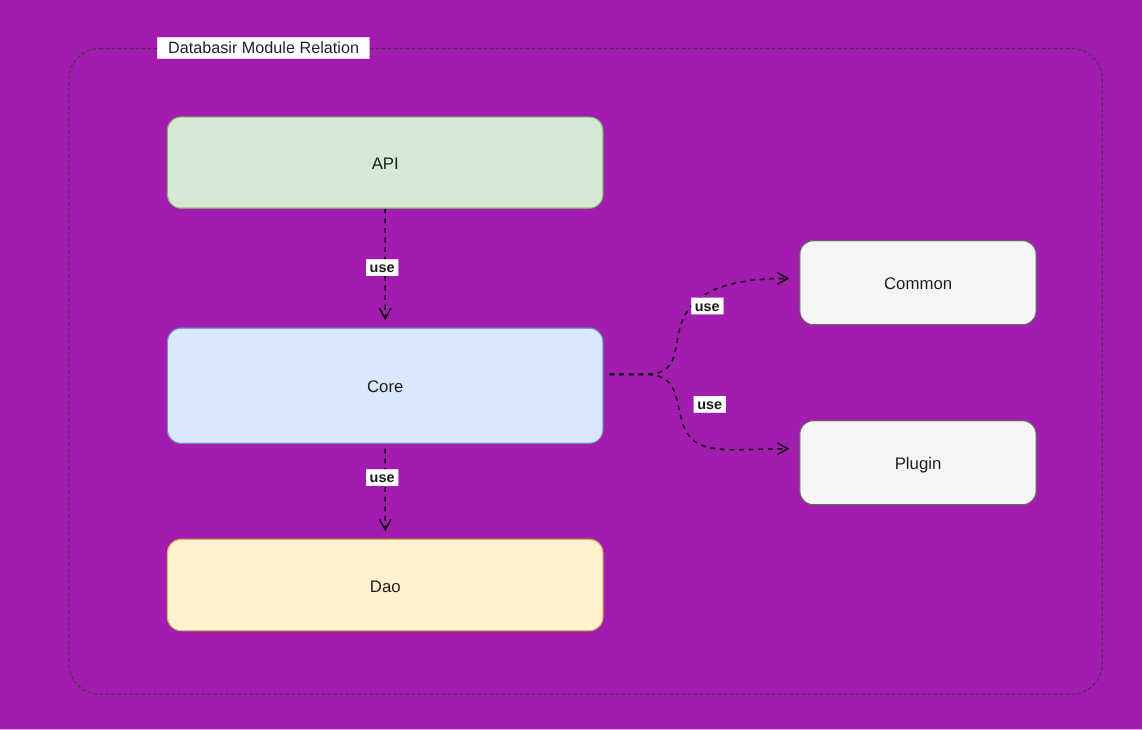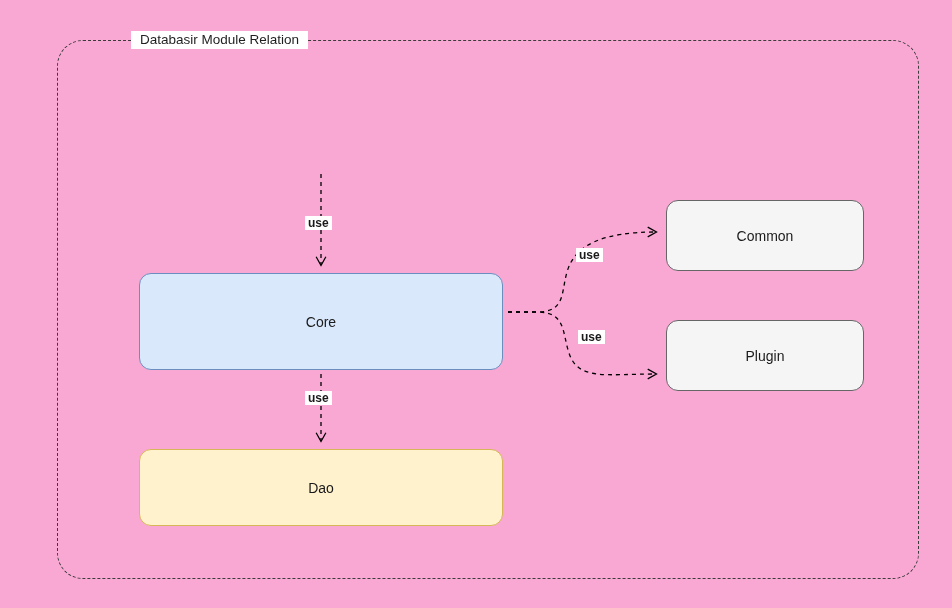--- a/index.html
+++ b/index.html
@@ -7,21 +7,21 @@
     padding: 0;
     background: #ffffff;
   }
   body {
     font-family: "Liberation Sans", sans-serif;
   }
   #canvas {
     position: relative;
     width: 952px;
     height: 608px;
-    background: #f9a8d4;
+    background: #a21caf;
     overflow: hidden;
   }
   #edge-layer {
     position: absolute;
     left: 0;
     top: 0;
     width: 952px;
     height: 608px;
     pointer-events: none;
   }
@@ -71,21 +71,21 @@
     left: 139px; top: 449px; width: 364px; height: 77px;
     background: #fff2cc;
     border: 1.2px solid #d6b656;
   }
   .node-common {
     left: 666px; top: 200px; width: 198px; height: 71px;
     background: #f5f5f5;
     border: 1.2px solid #666666;
   }
   .node-plugin {
-    left: 666px; top: 320px; width: 198px; height: 71px;
+    left: 666px; top: 350px; width: 198px; height: 71px;
     background: #f5f5f5;
     border: 1.2px solid #666666;
   }
   .edge-label {
     position: absolute;
     background: #ffffff;
     font-size: 12px;
     color: #1a1a1a;
     line-height: 14px;
     padding: 0 3px;
@@ -123,20 +123,23 @@
       <path d="M 508 312 L 537 312 C 566 312 561 292 567 272 C 575 244 604 232 656 232" fill="none" stroke="#000000" stroke-width="1.3" stroke-dasharray="4 4" marker-end="url(#openArrow)"></path>
     </g>
 
     <g>
       <path d="M 508 312 L 537 312 C 566 312 562 332 569 353 C 578 381 606 374 656 374" fill="none" stroke="#000000" stroke-width="1.3" stroke-dasharray="4 4" marker-end="url(#openArrow)"></path>
     </g>
   </svg>
 
   <div class="group-title">Databasir Module Relation</div>
 
+  <div class="node node-api">
+    <span>API</span>
+  </div>
 
   <div class="node node-core">
     <span>Core</span>
   </div>
 
   <div class="node node-common">
     <span>Common</span>
   </div>
 
   <div class="node node-dao">

